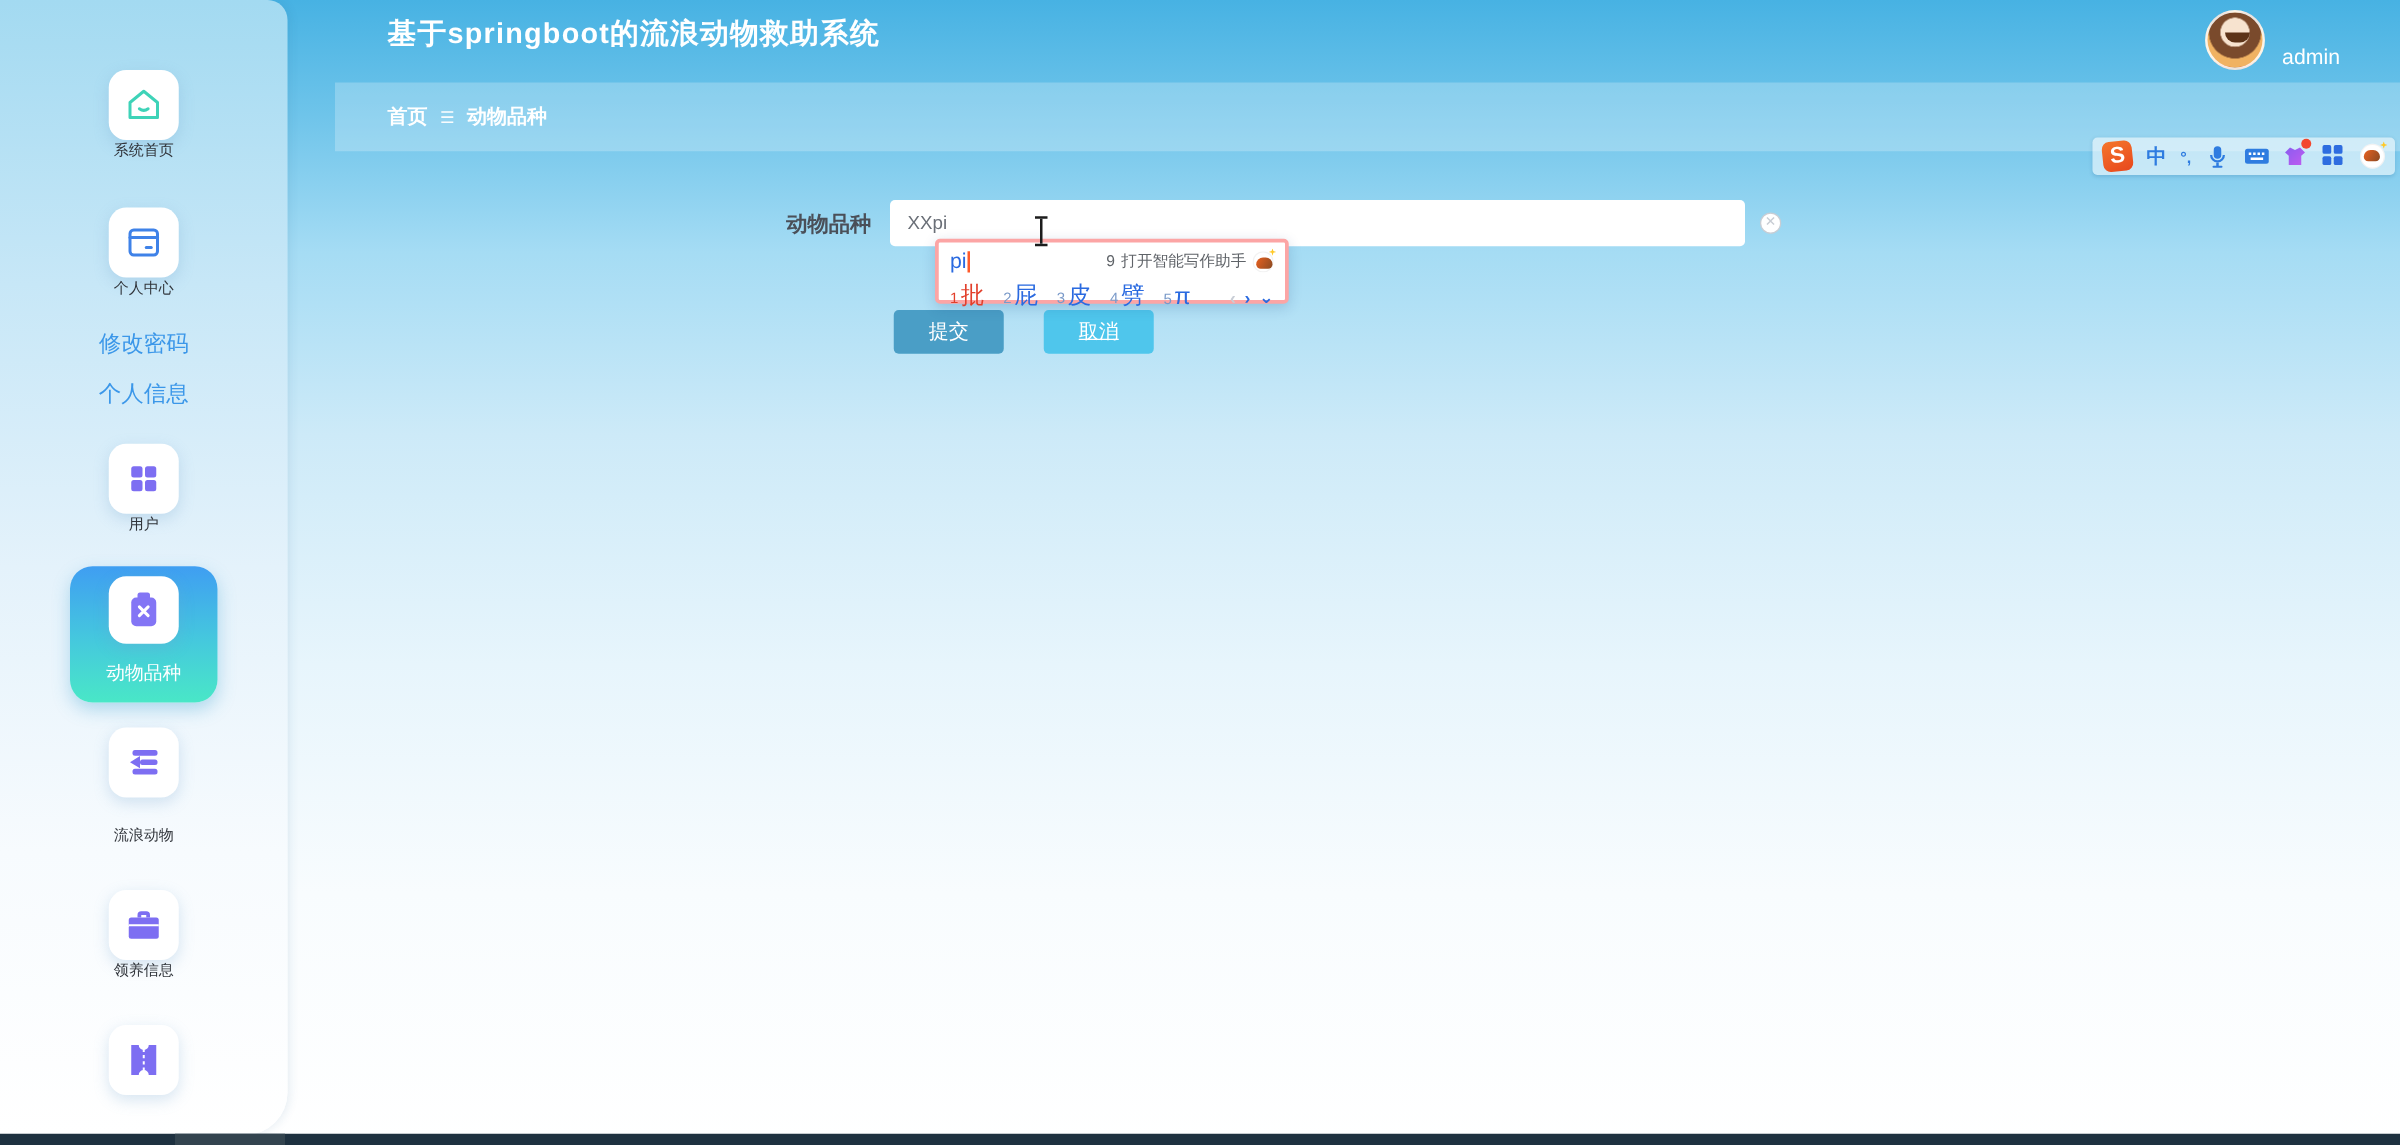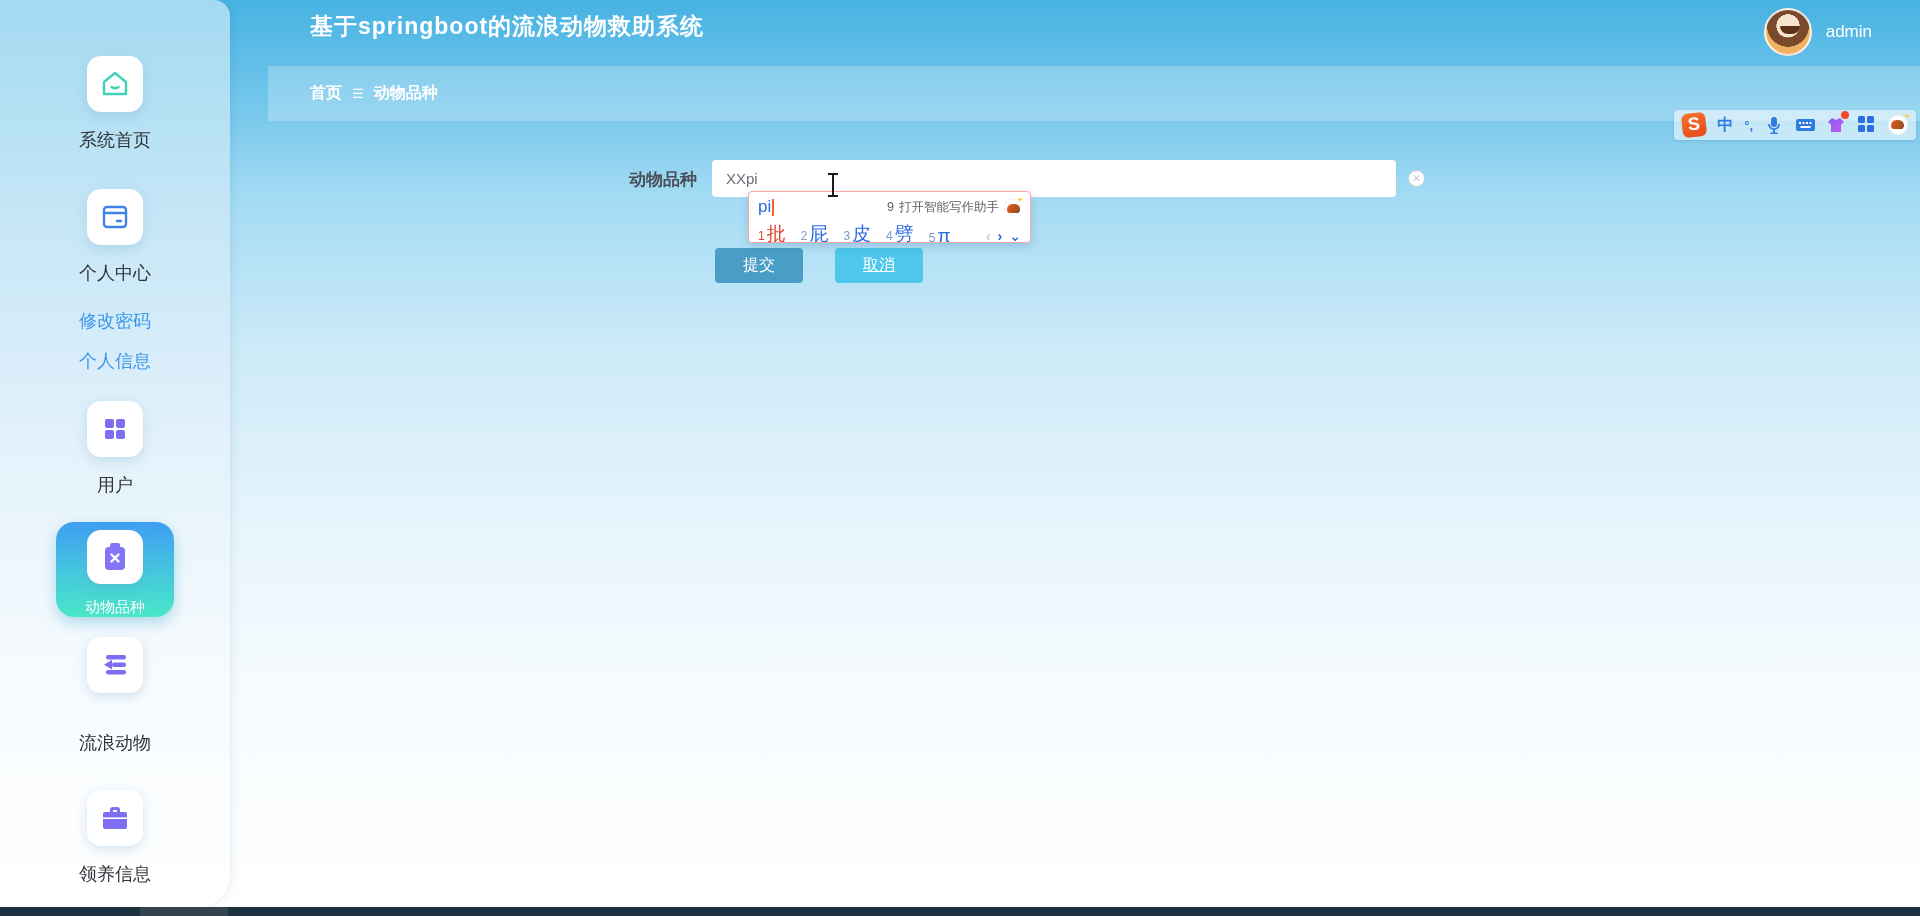--- a/index.html
+++ b/index.html
@@ -18,37 +18,37 @@
     box-shadow:2px 0 8px rgba(30,90,140,0.10);
     display:flex; flex-direction:column; align-items:center;
     padding-top:56px; z-index:2;
   }
   .nav-item { display:flex; flex-direction:column; align-items:center; cursor:pointer; }
   .icon-box {
     width:56px; height:56px; background:#ffffff; border-radius:14px;
     display:flex; align-items:center; justify-content:center;
     box-shadow:0 4px 12px rgba(110,160,205,0.28);
   }
-  .nav-label { margin-top:16px; font-size:18px; color:#30343a; }
+  .nav-label { font-size:12px; color:#30343a; }
   .sub-link { font-size:18px; color:#3b97e9; cursor:pointer; }
   .active-tile {
     width:118px; height:109px; border-radius:18px; margin-top:25px;
     background:linear-gradient(180deg,#3f9ef2 0%,#45c9dd 55%,#49e7c7 100%);
     display:flex; flex-direction:column; align-items:center; padding-top:8px;
     box-shadow:0 6px 14px rgba(60,160,210,0.35); cursor:pointer;
   }
   .active-tile .icon-box { width:56px; height:54px; }
   .active-tile .nav-label { color:#ffffff; margin-top:14px; font-size:15px; }
 
   
   .page-title {
     position:absolute; left:310px; top:11px; color:#ffffff;
     font-size:23px; font-weight:bold; letter-spacing:1px; z-index:1;
   }
-  .user-area { position:absolute; right:48px; top:8px; display:flex; align-items:center; gap:14px; z-index:1; }
+  .user-area { position:absolute; right:48px; top:8px; display:flex; align-items:flex-end; gap:14px; z-index:1; }
   .avatar {
     width:48px; height:48px; border-radius:50%; cursor:pointer;
     background:radial-gradient(circle at 50% 36%,#f7e3cf 0 32%,#7a4a2c 33% 58%,#f0b262 59% 78%,#d8622e 79% 100%);
     border:2px solid rgba(255,255,255,0.85); position:relative; overflow:hidden;
   }
   .avatar::after{ content:""; position:absolute; left:14px; top:16px; width:20px; height:8px;
     border-radius:0 0 10px 10px; background:#5c3318; }
   .user-name { color:#ffffff; font-size:17px; }
 
   .breadcrumb-band {
@@ -99,21 +99,21 @@
     cursor:pointer; z-index:2; background:#fff;
   }
   .btn { position:absolute; top:248px; width:88px; height:35px; border:none; border-radius:4px;
     color:#ffffff; font-size:16px; font-family:inherit; cursor:pointer; z-index:1; }
   .btn-submit { left:715px; background:#4a9ec6; }
   .btn-cancel { left:835px; background:#4fc6ec;text-decoration:underline; }
 
   
   .ime-popup {
     position:absolute; left:748px; top:191px; width:283px; height:52px; z-index:4;
-    background:#ffffff; border:1px solid #fca5a5; border-radius:4px;
+    background:#ffffff; border:3px solid #fca5a5; border-radius:4px;
     box-shadow:0 3px 10px rgba(20,60,120,0.18); padding:4px 9px 0 9px;
   }
   .ime-row1 { display:flex; align-items:center; height:22px; }
   .ime-comp { color:#2a6ae0; font-size:17px; }
   .ime-caret { display:inline-block; width:2px; height:17px; background:#ff5a2a; margin-left:1px; }
   .ime-hint { margin-left:auto; display:flex; align-items:center; gap:5px; color:#5f6368; font-size:12.5px; cursor:pointer; }
   .ime-row2 { display:flex; align-items:flex-end; margin-top:3px; gap:15px; }
   .cand { display:flex; align-items:baseline; gap:2px; cursor:pointer; }
   .cand .n { font-size:12px; color:#7a9ac9; }
   .cand .t { font-size:19px; color:#2a6ae0; }

